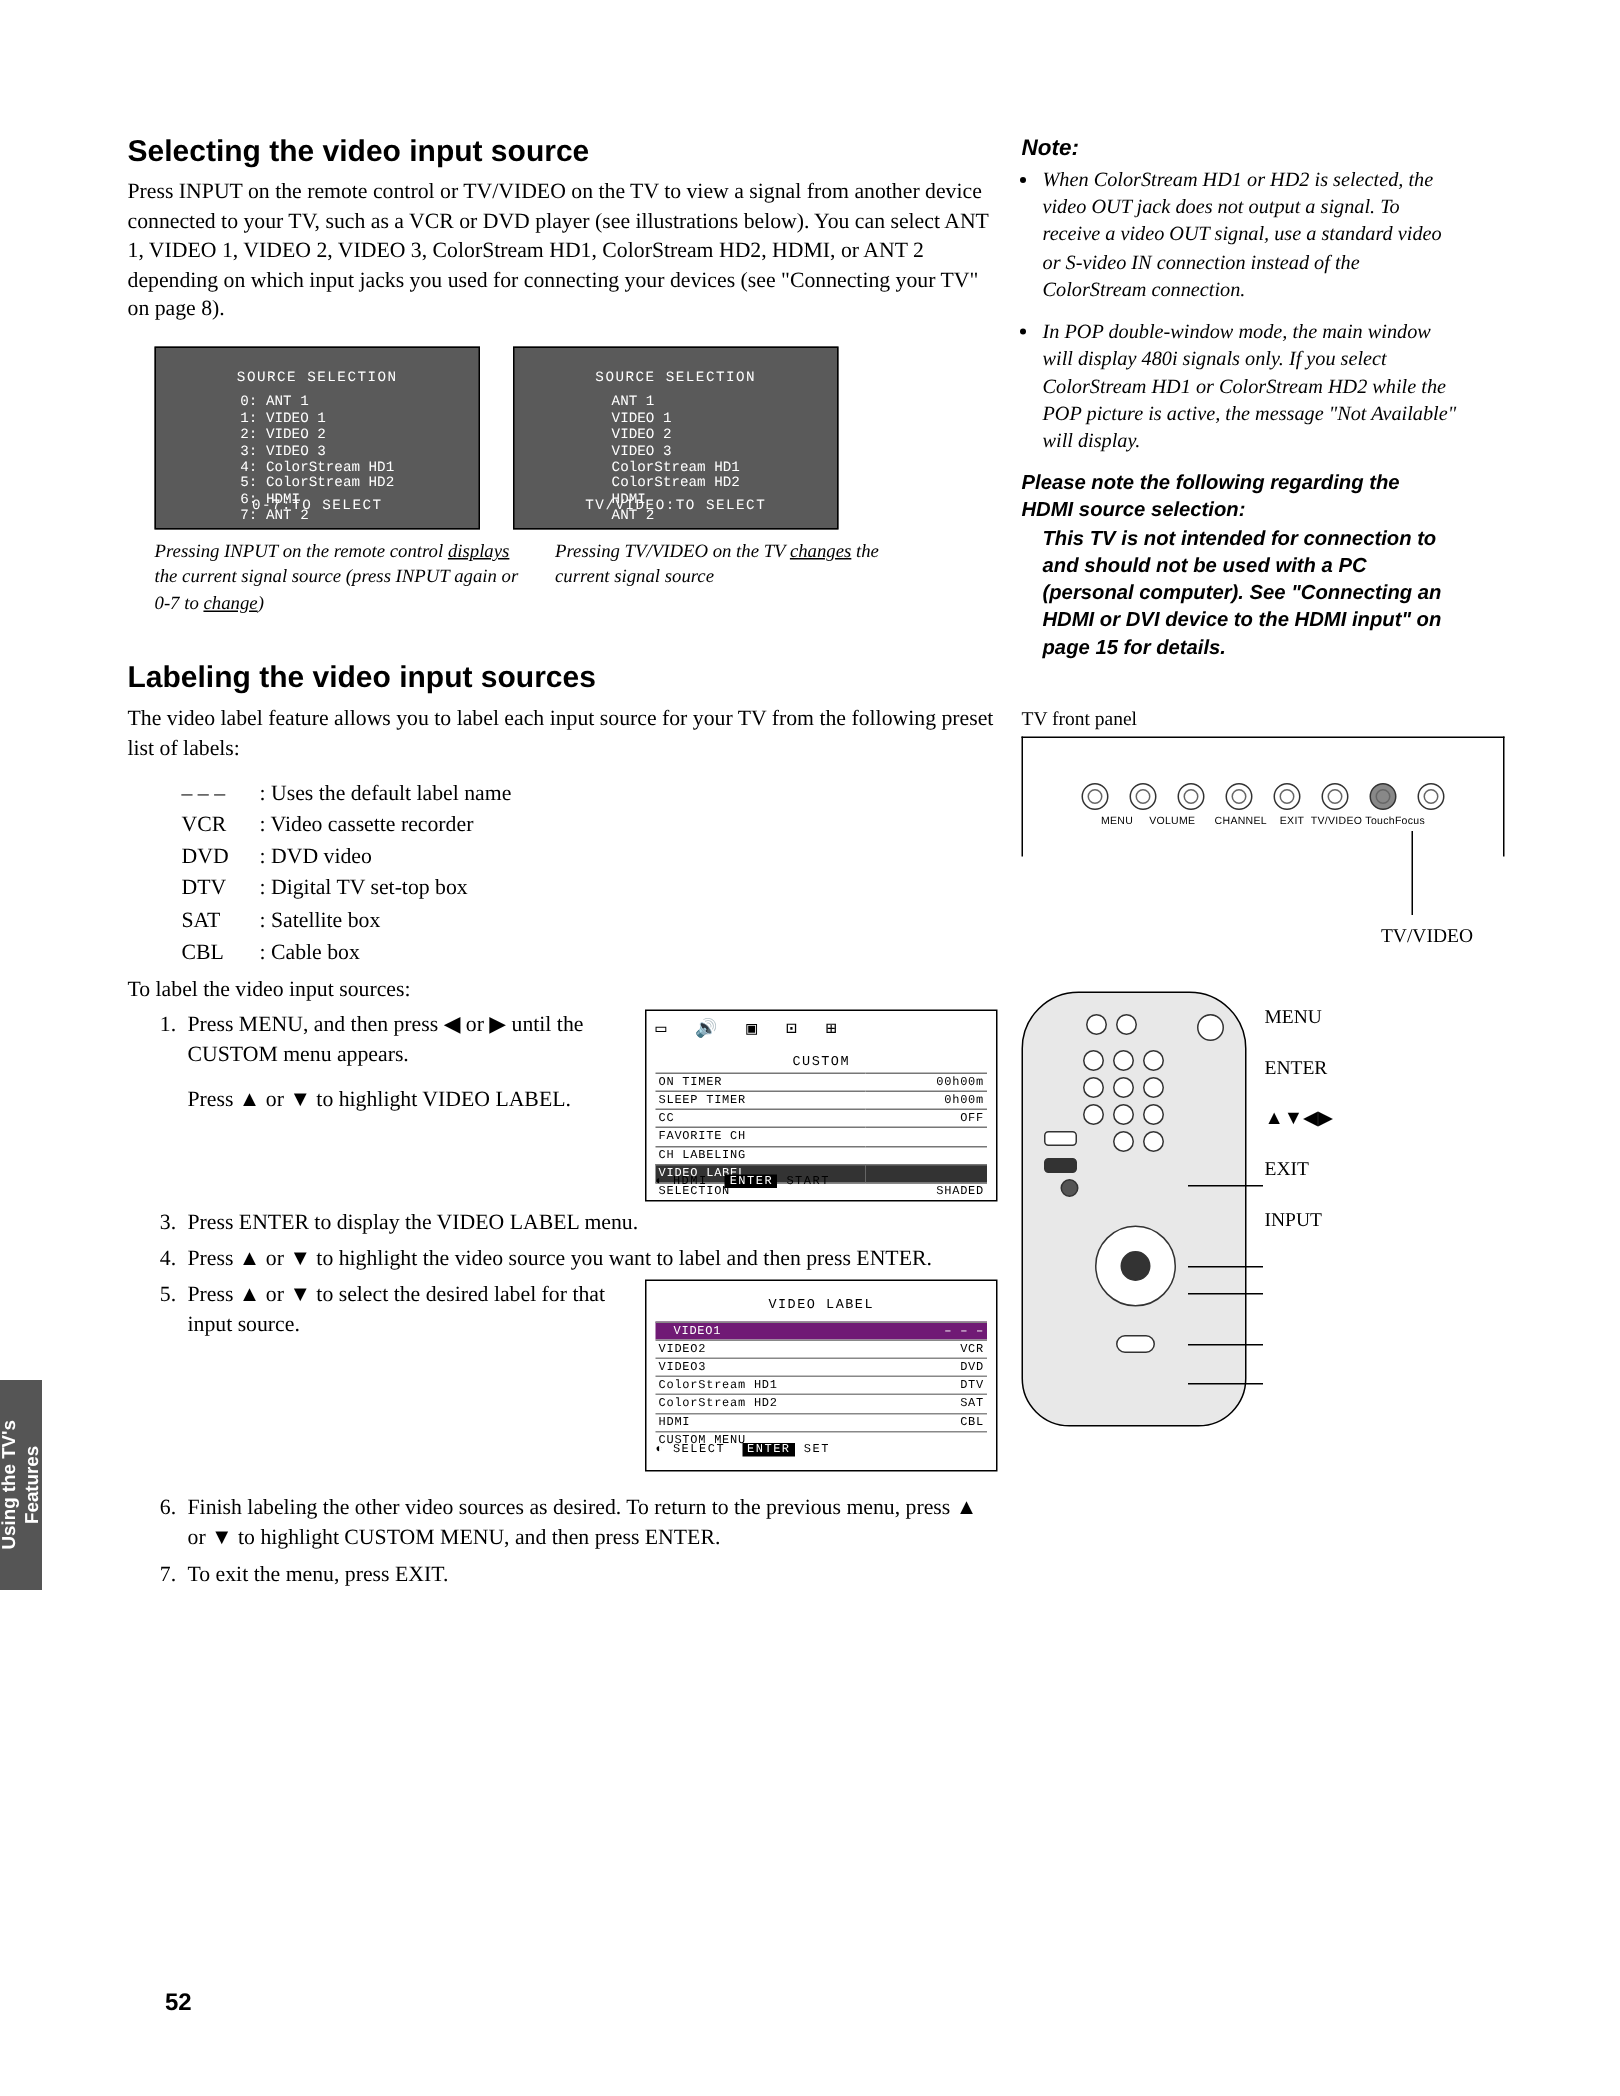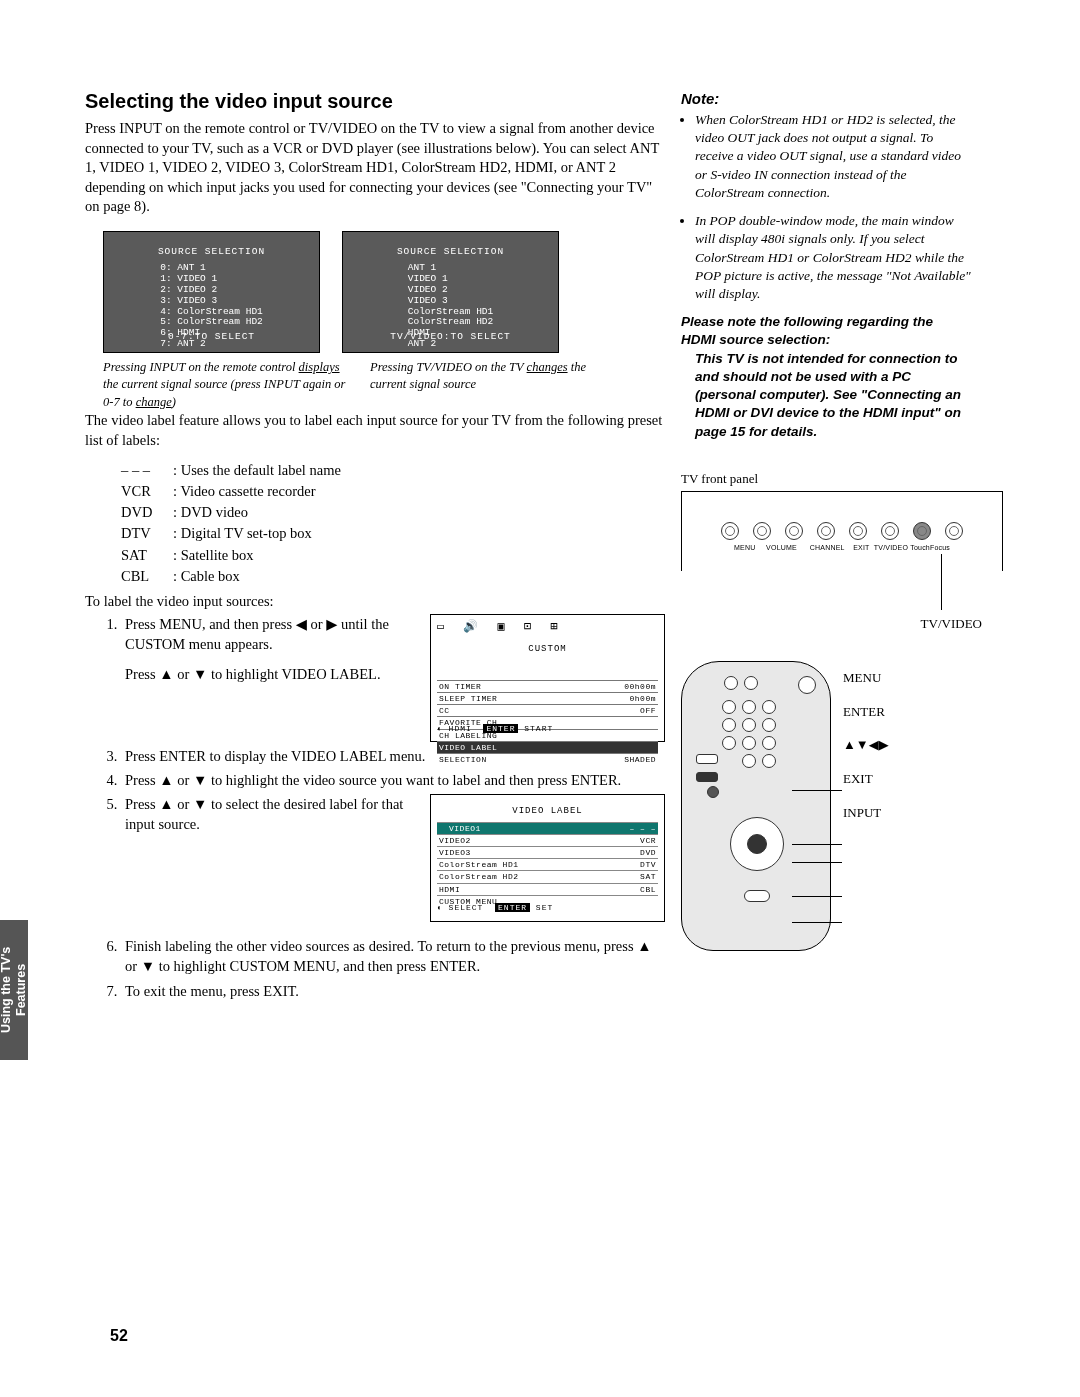--- a/index.html
+++ b/index.html
@@ -69,21 +69,21 @@
     height: 128px;
     background: #fff;
     font-family: 'Courier New', monospace;
     font-size: 9px;
     padding: 4px 6px;
     position: relative;
     flex-shrink: 0;
   }
   .custom-box .icons { font-size: 12px; letter-spacing: 6px; }
   .custom-box .ctitle { text-align: center; font-size: 9px; margin-top: 8px; letter-spacing: 1px; }
-  .custom-box table { width: 100%; border-collapse: collapse; font-size: 8px; margin-top: 24px; }
+  .custom-box table { width: 100%; border-collapse: collapse; font-size: 8px; }
   .custom-box td { border-top: 0.5px solid #777; padding: 0 2px; letter-spacing: 0.5px; }
   .custom-box td.r { text-align: right; }
   .custom-box .highlight { background: #333; color: #fff; }
   .custom-box .foot2 { position: absolute; bottom: 6px; font-size: 8px; letter-spacing: 1px; }
   .custom-box .foot2 .enter { background: #000; color: #fff; padding: 0 3px; }
 
   .label-box {
     border: 1.5px solid #000;
     width: 235px;
     height: 128px;
@@ -91,21 +91,21 @@
     font-family: 'Courier New', monospace;
     font-size: 8px;
     padding: 10px 6px 4px 6px;
     position: relative;
     flex-shrink: 0;
   }
   .label-box .ctitle { text-align: center; font-size: 9px; margin-bottom: 4px; letter-spacing: 1px; }
   .label-box table { width: 100%; border-collapse: collapse; font-size: 8px; }
   .label-box td { border-top: 0.5px solid #888; padding: 0 2px; letter-spacing: 0.5px; }
   .label-box td.r { text-align: right; }
-  .label-box .hl { background: #0f766e; color: #fff; padding-left: 12px; }
+  .label-box .hl { background: #701a75; color: #fff; padding-left: 12px; }
   .label-box .foot2 { position: absolute; bottom: 8px; font-size: 8px; letter-spacing: 1px; }
   .label-box .foot2 .enter { background: #000; color: #fff; padding: 0 3px; }
 
   .note-title { font-family: Arial, sans-serif; font-weight: bold; font-style: italic; font-size: 15px; margin-bottom: 4px; }
   .note-list { list-style: disc; margin-left: 14px; font-style: italic; font-size: 13.5px; line-height: 1.35; }
   .note-list li { margin-bottom: 10px; }
   .note-bold { font-family: Arial, sans-serif; font-weight: bold; font-style: italic; font-size: 13.5px; line-height: 1.35; margin-top: 10px; }
   .note-bold2 { font-family: Arial, sans-serif; font-weight: bold; font-style: italic; font-size: 13.5px; line-height: 1.35; margin-left: 14px; }
 
   .panel-label { font-size: 13px; margin-top: 30px; margin-bottom: 4px; }
@@ -215,20 +215,21 @@
     </div>
     <div class="caption-row">
       <div class="caption">
         <span>Pressing INPUT on the remote control </span><span class="underline">displays</span><span> the current signal source (press INPUT again or 0-7 to </span><span class="underline">change</span><span>)</span>
       </div>
       <div class="caption">
         <span>Pressing TV/VIDEO on the TV </span><span class="underline">changes</span><span> the current signal source</span>
       </div>
     </div>
 
+    <h2 style="margin-top:30px">Labeling the video input sources</h2>
     <p class="body-text">The video label feature allows you to label each input source for your TV from the following preset list of labels:</p>
 
     <div class="labels-list" id="lbls">
         <div><span class="lbl">– – –</span>: Uses the default label name</div>
         <div><span class="lbl">VCR</span>: Video cassette recorder</div>
         <div><span class="lbl">DVD</span>: DVD video</div>
         <div><span class="lbl">DTV</span>: Digital TV set-top box</div>
         <div><span class="lbl">SAT</span>: Satellite box</div>
         <div><span class="lbl">CBL</span>: Cable box</div>
       </div>

